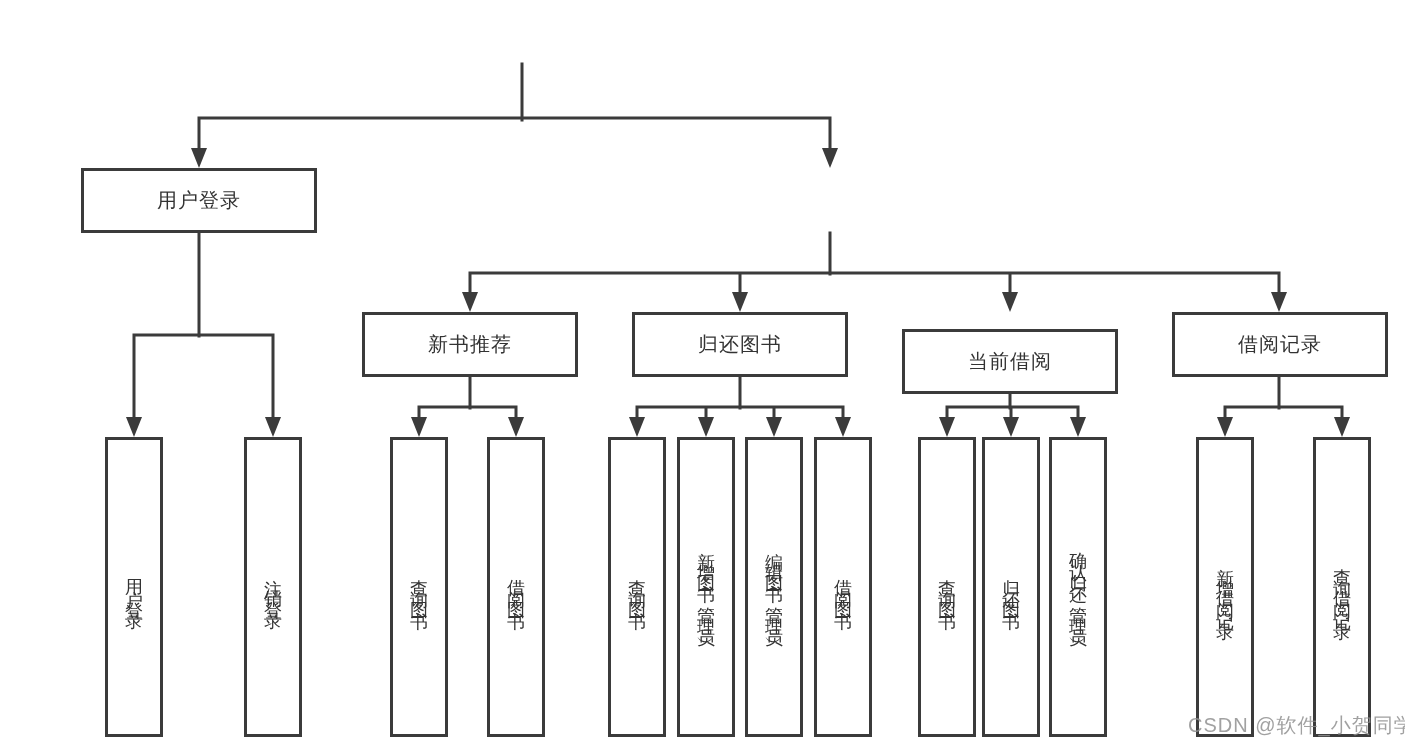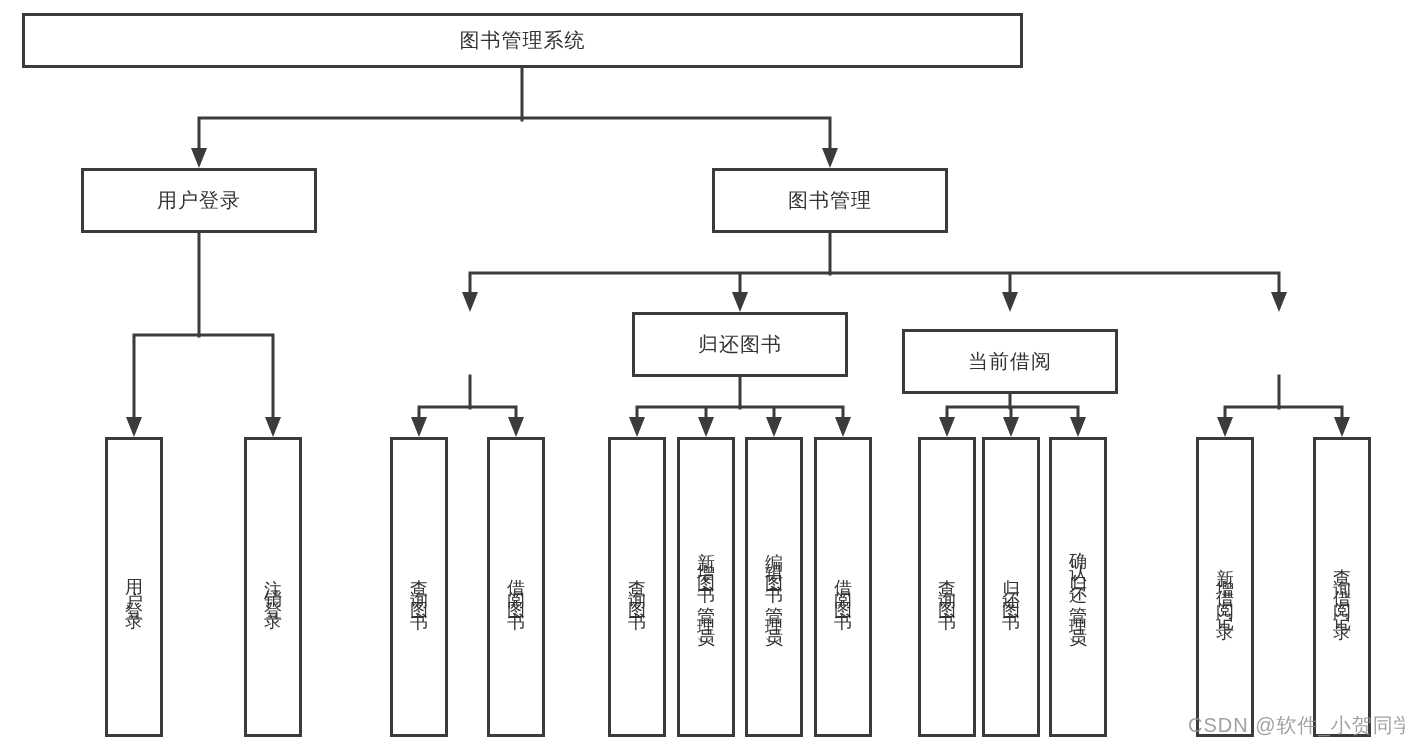--- a/index.html
+++ b/index.html
@@ -95,36 +95,36 @@
       <polygon points="766,417 782,417 774,437"></polygon>
       <polygon points="835,417 851,417 843,437"></polygon>
       <polygon points="939,417 955,417 947,437"></polygon>
       <polygon points="1003,417 1019,417 1011,437"></polygon>
       <polygon points="1070,417 1086,417 1078,437"></polygon>
       <polygon points="1217,417 1233,417 1225,437"></polygon>
       <polygon points="1334,417 1350,417 1342,437"></polygon>
     </g>
   </svg>
 
-  <div class="node" style="left:22px; top:13px; width:1001px; height:55px;">
-    <span class="hlabel">图书管理系统</span>
-  </div>
 
   <div class="node" style="left:81px; top:168px; width:236px; height:65px;">
     <span class="hlabel">用户登录</span>
   </div>
-  <div class="node" style="left:712px; top:168px; width:236px; height:65px;">
-    <span class="hlabel">图书管理</span>
+
+  <div class="node" style="left:362px; top:312px; width:216px; height:65px;">
+    <span class="hlabel">新书推荐</span>
   </div>
-
   <div class="node" style="left:632px; top:312px; width:216px; height:65px;">
     <span class="hlabel">归还图书</span>
   </div>
   <div class="node" style="left:902px; top:312px; width:216px; height:65px;margin-top:17px;">
     <span class="hlabel">当前借阅</span>
+  </div>
+  <div class="node" style="left:1172px; top:312px; width:216px; height:65px;">
+    <span class="hlabel">借阅记录</span>
   </div>
 
   <div class="node leaf" style="left:105px; top:437px; width:58px; height:300px;">
     <span class="vlabel">用户登录</span>
   </div>
   <div class="node leaf" style="left:244px; top:437px; width:58px; height:300px;">
     <span class="vlabel">注销登录</span>
   </div>
 
   <div class="node leaf" style="left:390px; top:437px; width:58px; height:300px;">

